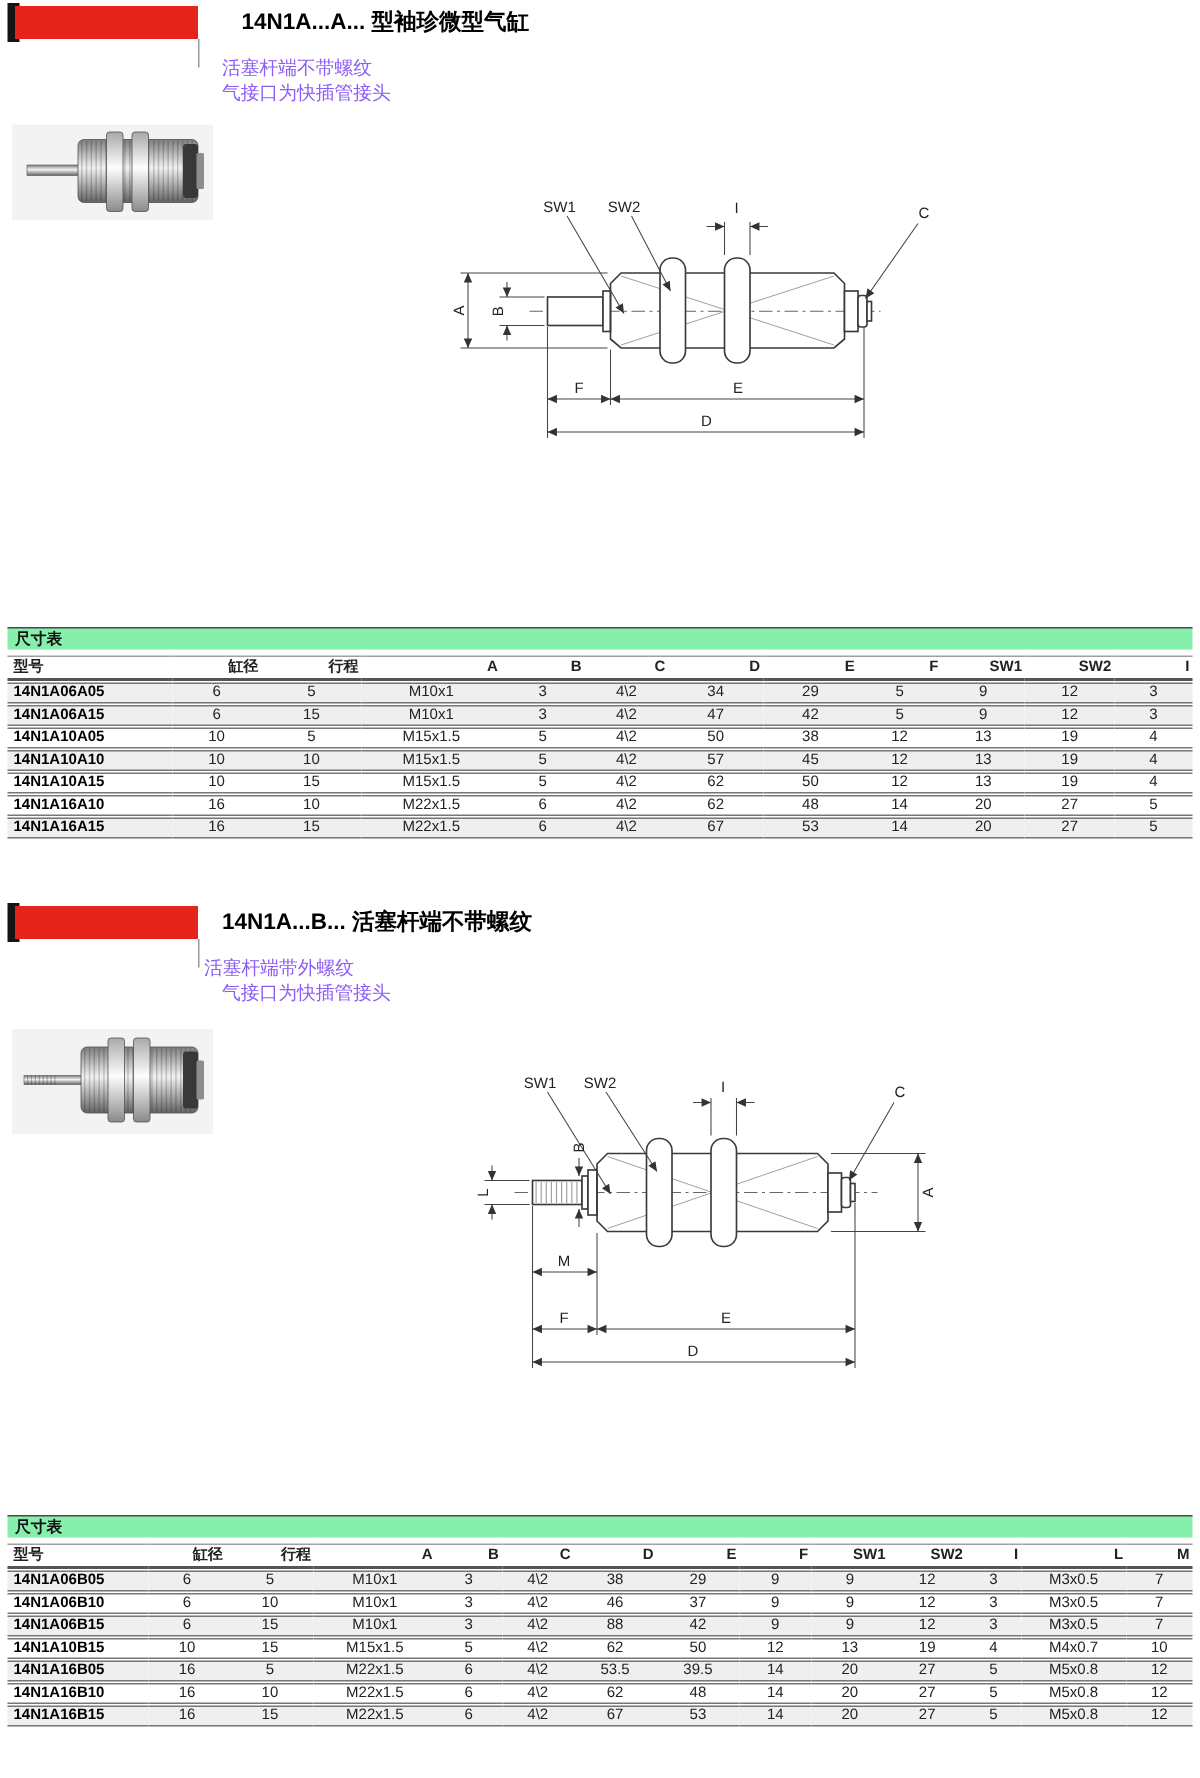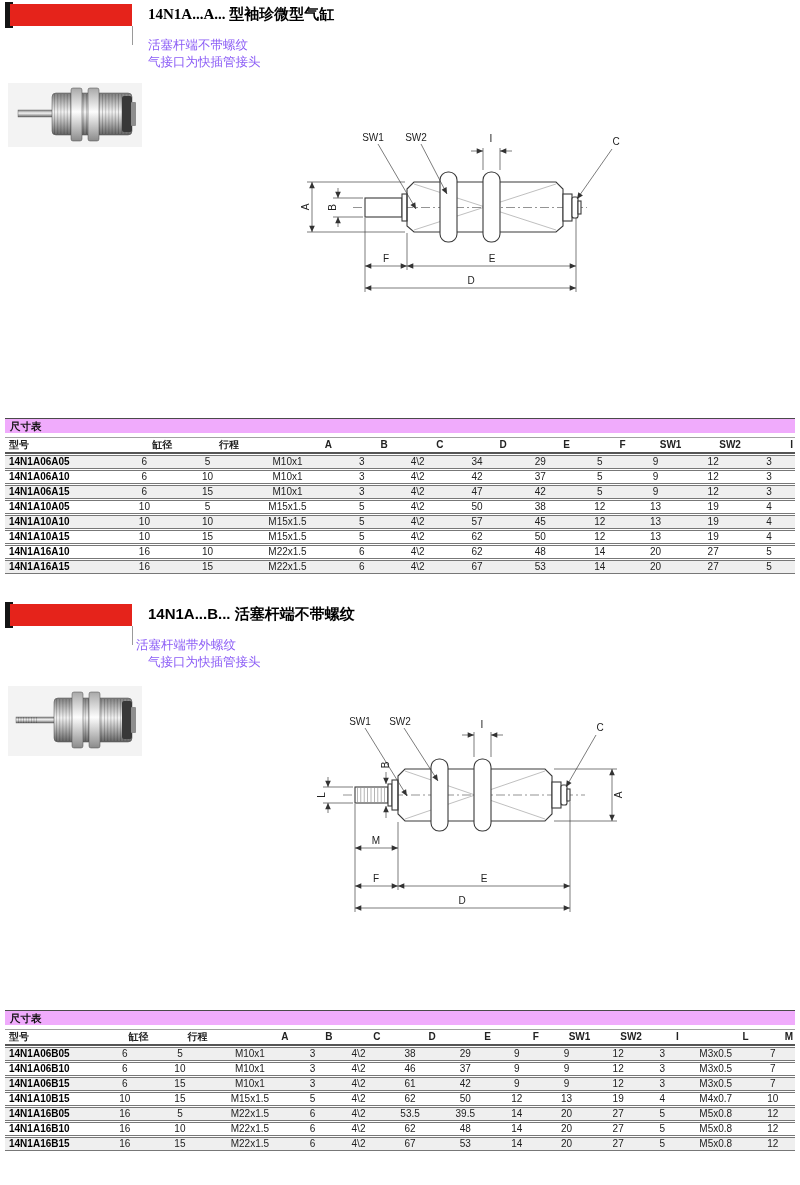--- a/index.html
+++ b/index.html
@@ -10,21 +10,21 @@
   .abs{position:absolute;}
   
   .banner-black{width:8px;height:26px;background:#141414;}
   .banner-red{width:122px;height:22px;background:#e5231b;}
   .banner-tail{width:1px;height:19px;background:#9a9a9a;}
   .sec-title{font-size:15px;font-weight:bold;color:#000;white-space:nowrap;}
   .sec-desc{font-size:12.5px;color:#8b5cf6;line-height:17px;white-space:pre-line;}
   
   .tbl-wrap{width:790px;}
   .tbl-caption{
-    height:14px;line-height:14px;background:#f0abfc;border-top:1px solid #4a4a4a;
+    height:14px;line-height:14px;background:#86efac;border-top:1px solid #4a4a4a;
     font-size:10.5px;font-weight:bold;color:#111;padding-left:5px;margin-bottom:3px;
   }
   table{width:100%;border-collapse:separate;border-spacing:0 1px;table-layout:fixed;}
   th{
     font-size:10px;font-weight:bold;color:#222;line-height:14px;padding:0 2px;
     border-top:1px solid #a0a0a0;border-bottom:2px solid #555;text-align:right;
     overflow:hidden;white-space:nowrap;
   }
   td{
     font-size:10px;color:#222;line-height:12px;padding:0 2px;
@@ -47,21 +47,21 @@
   .t-b th:nth-child(13){width:9%}.t-b th:nth-child(14){width:5.5%}
   
   svg text{font-family:"Liberation Sans","DejaVu Sans",sans-serif;font-size:10px;fill:#222;}
 </style>
 </head>
 <body>
 
 <div class="abs banner-black" style="left:5px;top:2px;"></div>
 <div class="abs banner-red" style="left:10px;top:4px;"></div>
 <div class="abs banner-tail" style="left:132px;top:26px;"></div>
-<div class="abs sec-title" style="left:148px;top:5px;font-family:Liberation Serif, serif;">14N1A...A... 型袖珍微型气缸</div>
+<div class="abs sec-title" style="left:161px;top:5px;">14N1A...A... 型袖珍微型气缸</div>
 <div class="abs sec-desc" style="left:148px;top:37px;">活塞杆端不带螺纹</div>
 <div class="abs sec-desc" style="left:148px;top:54px;">气接口为快插管接头</div>
 
 <div class="abs" style="left:8px;top:83px;">
   <svg width="134" height="64" viewBox="0 0 134 64">
     <defs>
       <linearGradient id="metA" x1="0" y1="0" x2="0" y2="1">
         <stop offset="0" stop-color="#7e7e7e"></stop>
           <stop offset="0.45" stop-color="#f2f2f2"></stop>
           <stop offset="1" stop-color="#636363"></stop>
@@ -170,34 +170,20 @@
     <tbody>
         <tr class="shade">
           <td class="model">14N1A06A05</td>
           <td>6</td>
           <td>5</td>
           <td>M10x1</td>
           <td>3</td>
           <td>4\2</td>
           <td>34</td>
           <td>29</td>
-          <td>5</td>
-          <td>9</td>
-          <td>12</td>
-          <td>3</td>
-        </tr>
-        <tr>
-          <td class="model">14N1A06A10</td>
-          <td>6</td>
-          <td>10</td>
-          <td>M10x1</td>
-          <td>3</td>
-          <td>4\2</td>
-          <td>42</td>
-          <td>37</td>
           <td>5</td>
           <td>9</td>
           <td>12</td>
           <td>3</td>
         </tr>
         <tr class="shade">
           <td class="model">14N1A06A15</td>
           <td>6</td>
           <td>15</td>
           <td>M10x1</td>
@@ -440,21 +426,21 @@
           <td>M3x0.5</td>
           <td>7</td>
         </tr>
         <tr class="shade">
           <td class="model">14N1A06B15</td>
           <td>6</td>
           <td>15</td>
           <td>M10x1</td>
           <td>3</td>
           <td>4\2</td>
-          <td>61</td>
+          <td>88</td>
           <td>42</td>
           <td>9</td>
           <td>9</td>
           <td>12</td>
           <td>3</td>
           <td>M3x0.5</td>
           <td>7</td>
         </tr>
         <tr>
           <td class="model">14N1A10B15</td>

